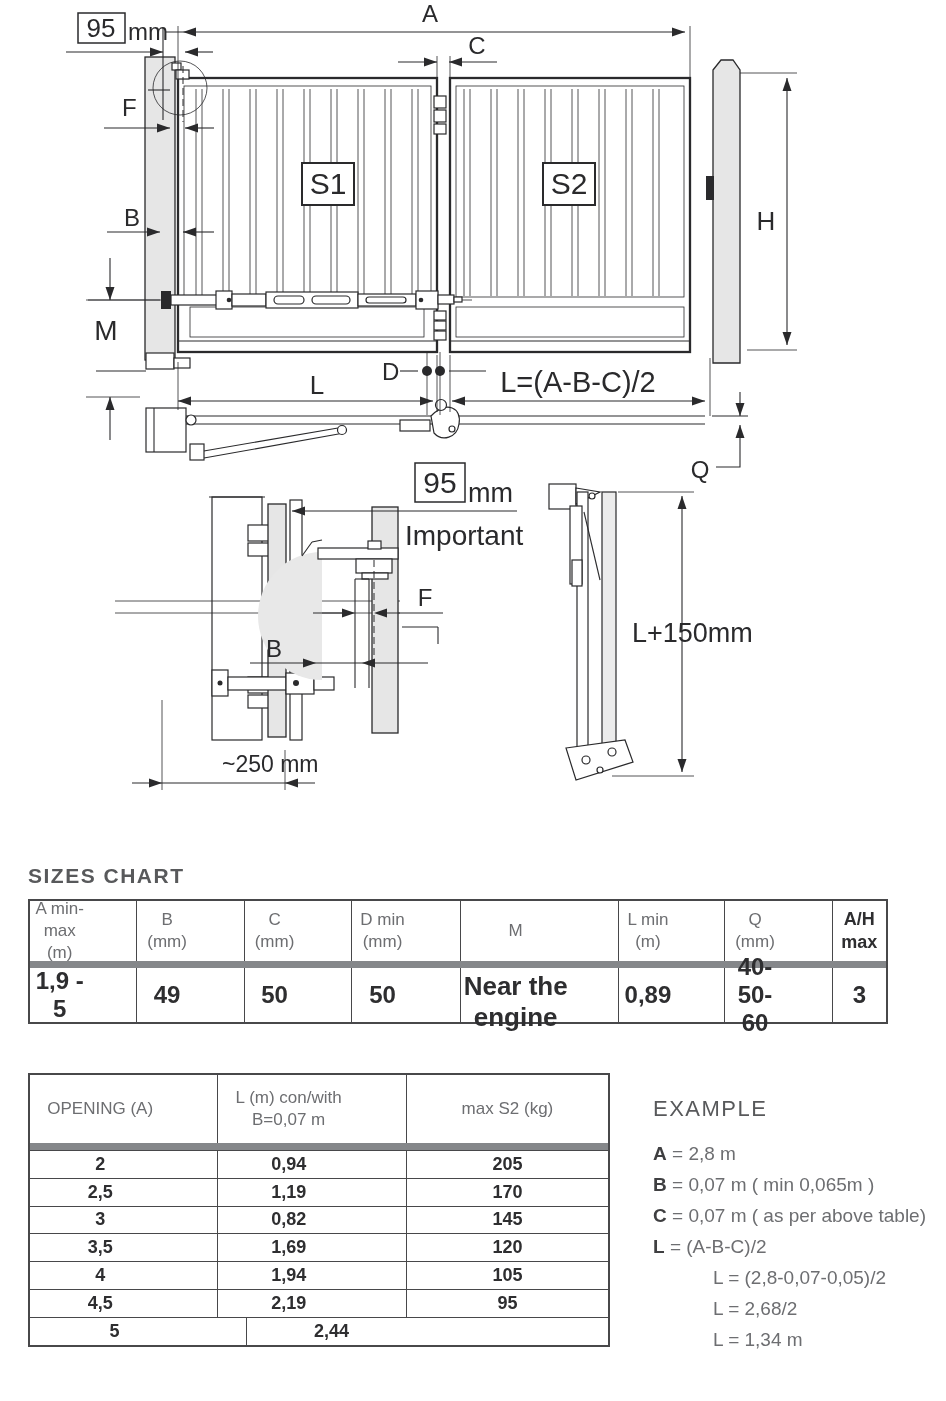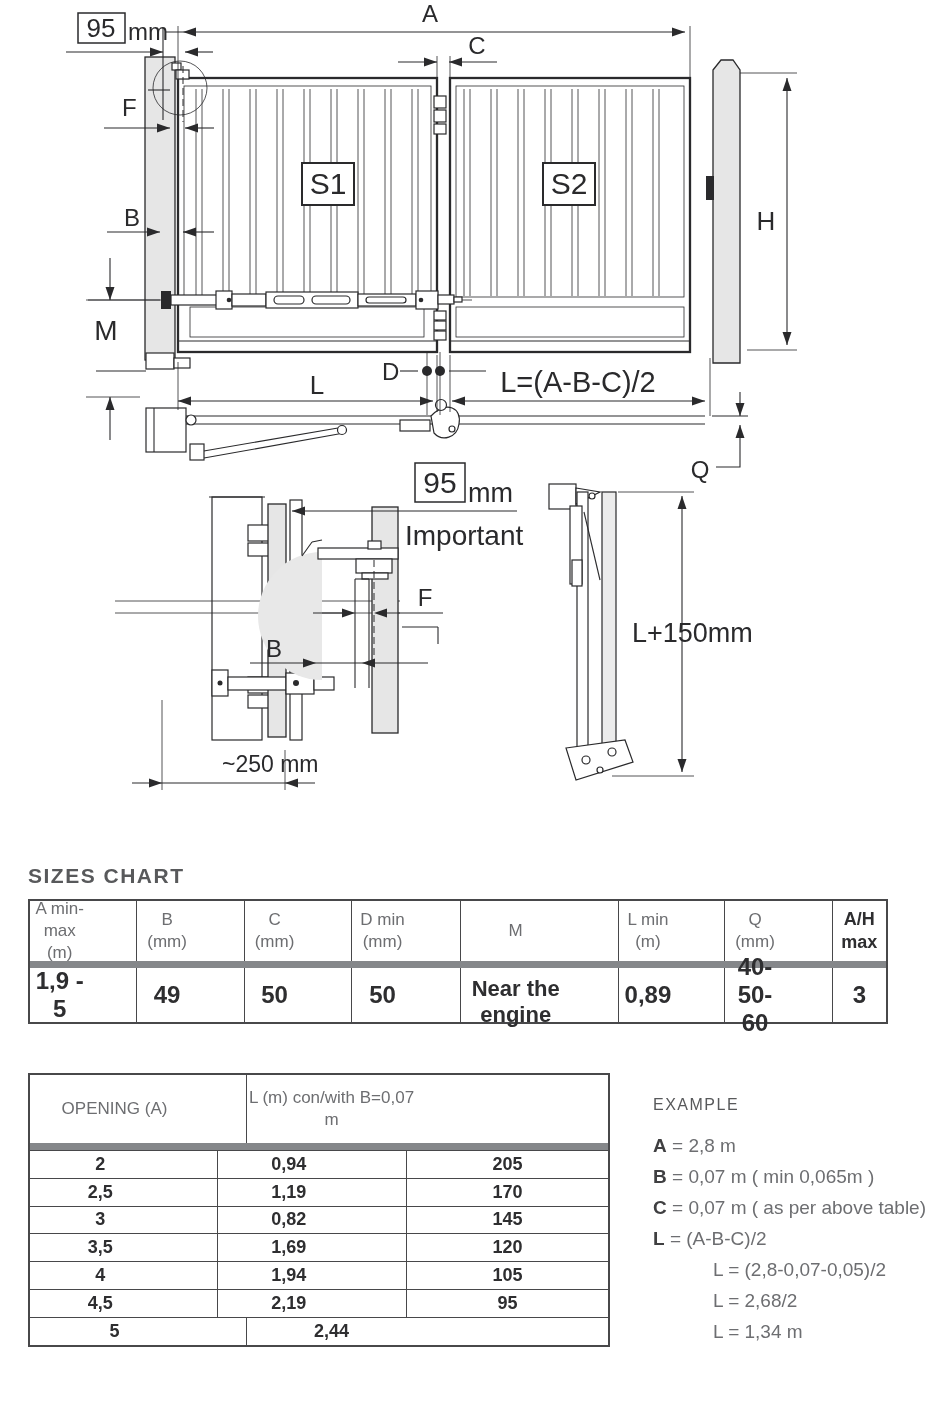--- a/index.html
+++ b/index.html
@@ -26,32 +26,32 @@
   .tcell{box-sizing:border-box;border-left:1px solid #48484a;display:flex;flex-direction:column;
          align-items:center;justify-content:center;text-align:center;}
   .tcell:first-child{border-left:none;}
   .hdr .tcell{color:#6d6e71;font-size:17px;line-height:1.3;}
   .hdr .tcell span:empty{display:none;}
   .divbar{height:7px;background:#85878a;}
   .val{color:#2e2e30;font-size:24px;font-weight:700;}
   #sizes-table .hdr{height:60px;}
   #sizes-table .body{height:54px;}
   #sizes-table .hdr .tcell:last-child{color:#2e2e30;font-weight:700;font-size:18px;}
-  #sizes-table .low span{margin-top:14px;font-size:22px;}
+  #sizes-table .low span{margin-top:14px;font-size:26px;}
 
   
   #opening-table .hdr{height:68px;}
   #opening-table .rrow{height:26.8px;border-top:1px solid #48484a;}
   #opening-table .rrow:first-of-type{border-top:none;}
   #opening-table .rrow .tcell{justify-content:center;}
   #opening-table .rrow .val{font-size:18px;}
 
   
   #example{position:absolute;left:653px;top:1096px;width:293px;}
-  #example h2{margin:0 0 16px 0;font-size:16px;letter-spacing:1.5px;color:#58595b;font-weight:400;}
+  #example h2{margin:0 0 16px 0;font-size:22px;letter-spacing:1.5px;color:#58595b;font-weight:400;}
   .exline{font-size:19px;color:#6d6e71;line-height:31px;white-space:pre;}
   .exline .b{font-weight:700;color:#3f3f41;}
   .exline.ind{padding-left:60px;}
 </style>
 </head>
 <body>
 
 <div id="page">
 
   <svg width="946" height="845" viewBox="0 0 946 845">
@@ -404,20 +404,23 @@
   </div>
 
   <div id="opening-table" class="tbl" style="left:28px;top:1073px;width:582px;">
     <div class="trow hdr">
       <div class="tcell" style="width:169px">
           <span>OPENING (A)</span>
         </div>
       <div class="tcell" style="width:170px">
           <span>L (m) con/with B=0,07 m</span>
         </div>
+      <div class="tcell" style="width:243px">
+          <span>max S2 (kg)</span>
+        </div>
     </div>
     <div class="divbar"></div>
     <div class="trow rrow">
       <div class="tcell" style="width:169px">
           <span class="val">2</span>
         </div>
       <div class="tcell" style="width:170px">
           <span class="val">0,94</span>
         </div>
       <div class="tcell" style="width:243px">

